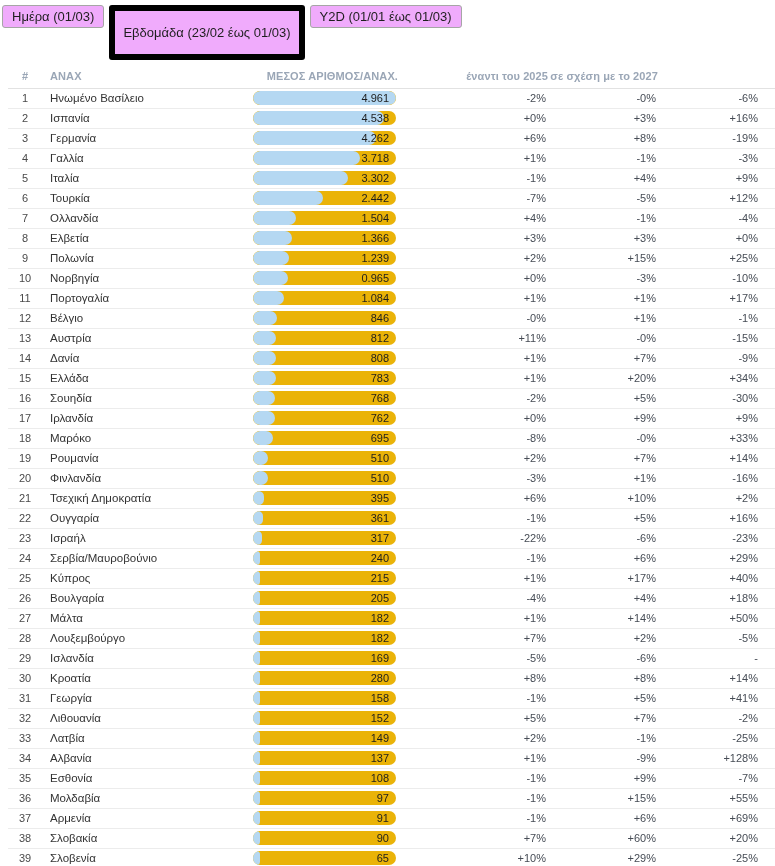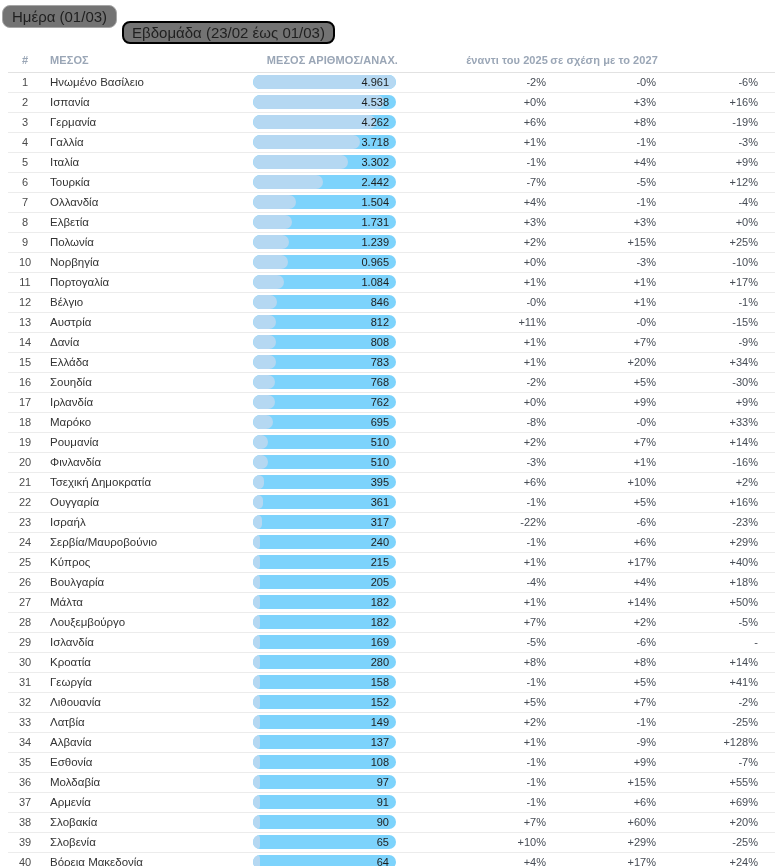--- a/index.html
+++ b/index.html
@@ -4,25 +4,25 @@
 <style>
   html,body{margin:0;padding:0;background:#fff;}
   body{
     width:775px;height:866px;overflow:hidden;
     font-family:"Liberation Sans","DejaVu Sans",sans-serif;
     color:#333;box-sizing:border-box;
   }
   
   .tabs{display:flex;gap:5px;padding:5px 0 4px 2px;align-items:flex-start;}
   .tab{
-    background:#737373;border:1px solid #a6a6a6;border-radius:8px;
-    padding:3px 9px;font-size:15px;color:#1f1f1f;line-height:15px;
+    background:#f0abfc;border:1px solid #a6a6a6;border-radius:3px;
+    padding:3px 9px;font-size:13px;color:#1f1f1f;line-height:15px;
     cursor:pointer;white-space:nowrap;
   }
-  .tab.selected{border:2px solid #000000;padding:2px 8px;margin-top:16px;}
+  .tab.selected{border:6px solid #000000;padding:14px 8px;}
   
   .table{padding:0 0 0 8px;}
   .grid{
     display:grid;
     grid-template-columns:34px 211px 145px 150px 110px 102px;
     align-items:center;
   }
   .header{
     border-bottom:1px solid #e2e2e2;
     padding:6px 0 5px 0;
@@ -36,43 +36,44 @@
   .hc.center{text-align:center;}
   .row{border-bottom:1px solid #ececec;height:19px;}
   .c{font-size:11.5px;overflow:hidden;white-space:nowrap;}
   .rank{text-align:center;color:#4a4a4a;font-size:11px;}
   .country{color:#333;padding-left:8px;}
   .pct{text-align:right;color:#464c55;font-size:11px;padding-right:2px;}
   
   .barcell{height:14px;}
   .track{
     position:relative;width:143px;height:14px;border-radius:8px;
-    background:#7dd3fc;overflow:hidden;
+    background:#eab308;overflow:hidden;
   }
   .bar{
     position:absolute;left:0;top:0;height:14px;border-radius:8px;
     background:#b5d8f2;
   }
   .val{
     position:absolute;right:7px;top:1px;font-size:11px;color:#1d1d1d;
     line-height:13px;
   }
 </style>
 </head>
 <body>
 
 <div class="tabs">
   <button class="tab">Ημέρα (01/03)</button>
   <button class="tab selected">Εβδομάδα (23/02 έως 01/03)</button>
+  <button class="tab">Y2D (01/01 έως 01/03)</button>
 </div>
 
 <div class="table">
   <div class="grid header">
     <div class="hc center">#</div>
-    <div class="hc" style="padding-left:8px;">ΜΕΣΟΣ</div>
+    <div class="hc" style="padding-left:8px;">ΑΝΑΧ</div>
     <div class="hc right">ΜΕΣΟΣ ΑΡΙΘΜΟΣ/ΑΝΑΧ.</div>
     <div class="hc right">έναντι του 2025</div>
     <div class="hc right">σε σχέση με το 2027</div>
   </div>
   <div id="rows">
   <div class="grid row">
     <div class="c rank">1</div>
     <div class="c country">Ηνωμένο Βασίλειο</div>
     <div class="c barcell">
       <div class="track">
@@ -168,21 +169,21 @@
     <div class="c pct">-1%</div>
     <div class="c pct">-4%</div>
   </div>
 
   <div class="grid row">
     <div class="c rank">8</div>
     <div class="c country">Ελβετία</div>
     <div class="c barcell">
       <div class="track">
         <div class="bar" style="width: 39.3747px;"></div>
-        <span class="val">1.731</span>
+        <span class="val">1.366</span>
       </div>
     </div>
     <div class="c pct">+3%</div>
     <div class="c pct">+3%</div>
     <div class="c pct">+0%</div>
   </div>
 
   <div class="grid row">
     <div class="c rank">9</div>
     <div class="c country">Πολωνία</div>

